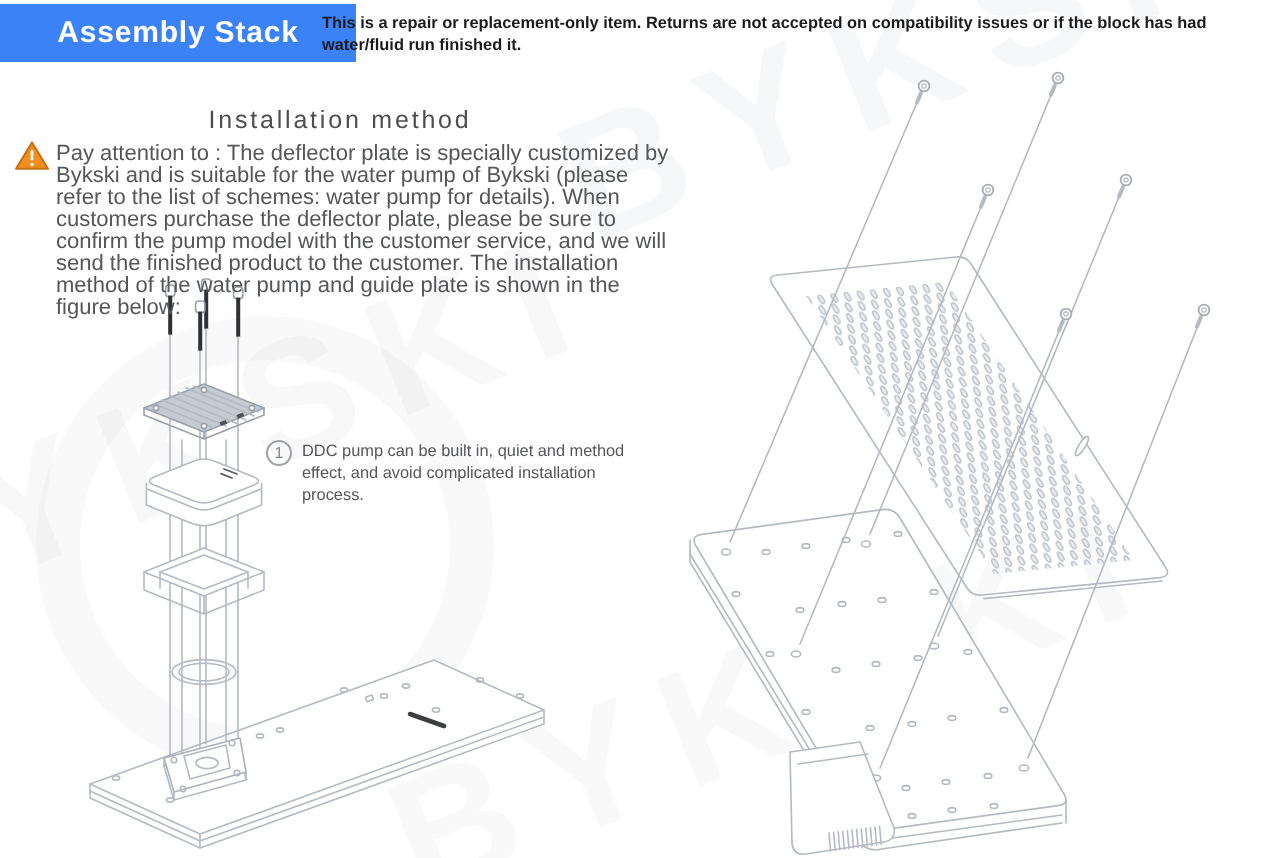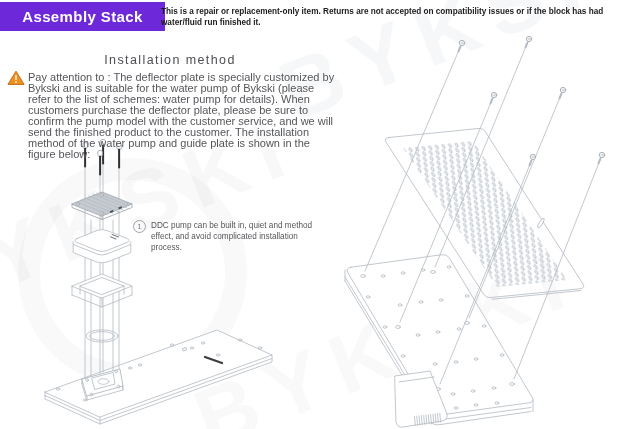--- a/index.html
+++ b/index.html
@@ -6,21 +6,21 @@
   .canvas{position:relative;width:640px;height:429px;overflow:hidden;background:#ffffff;
           font-family:"Liberation Sans",sans-serif;}
   
   .wm{position:absolute;z-index:0;font-weight:bold;font-size:84px;letter-spacing:14px;
       color:#6b7280;opacity:.05;white-space:nowrap;transform:rotate(-22deg);user-select:none;}
   .wm2{opacity:.04;}
   .wm3{opacity:.035;}
   .wm-circle{position:absolute;z-index:0;left:18px;top:158px;width:185px;height:185px;
       border:22px solid #000;opacity:.022;border-radius:50%;}
   
-  .badge{position:absolute;z-index:2;left:0;top:2px;width:165px;height:29px;background:#6d28d9;
+  .badge{position:absolute;z-index:2;left:0;top:2px;width:178px;height:29px;background:#3b82f6;
       color:#fff;display:flex;align-items:center;justify-content:center;
       font-size:15px;font-weight:bold;letter-spacing:.4px;}
   .notice{position:absolute;z-index:2;left:161px;top:7px;width:478px;
       font-size:8.2px;font-weight:bold;color:#1b1b1d;line-height:1.33;}
   
   .inst-title{position:absolute;z-index:2;left:5px;top:53px;width:330px;text-align:center;
       font-size:12.5px;letter-spacing:1.4px;color:#4d4e52;}
   .warn-icon{position:absolute;z-index:2;left:7px;top:70px;}
   .warn-text{position:absolute;z-index:2;left:28px;top:72px;width:308px;
       font-size:11px;line-height:11px;color:#55565a;}

